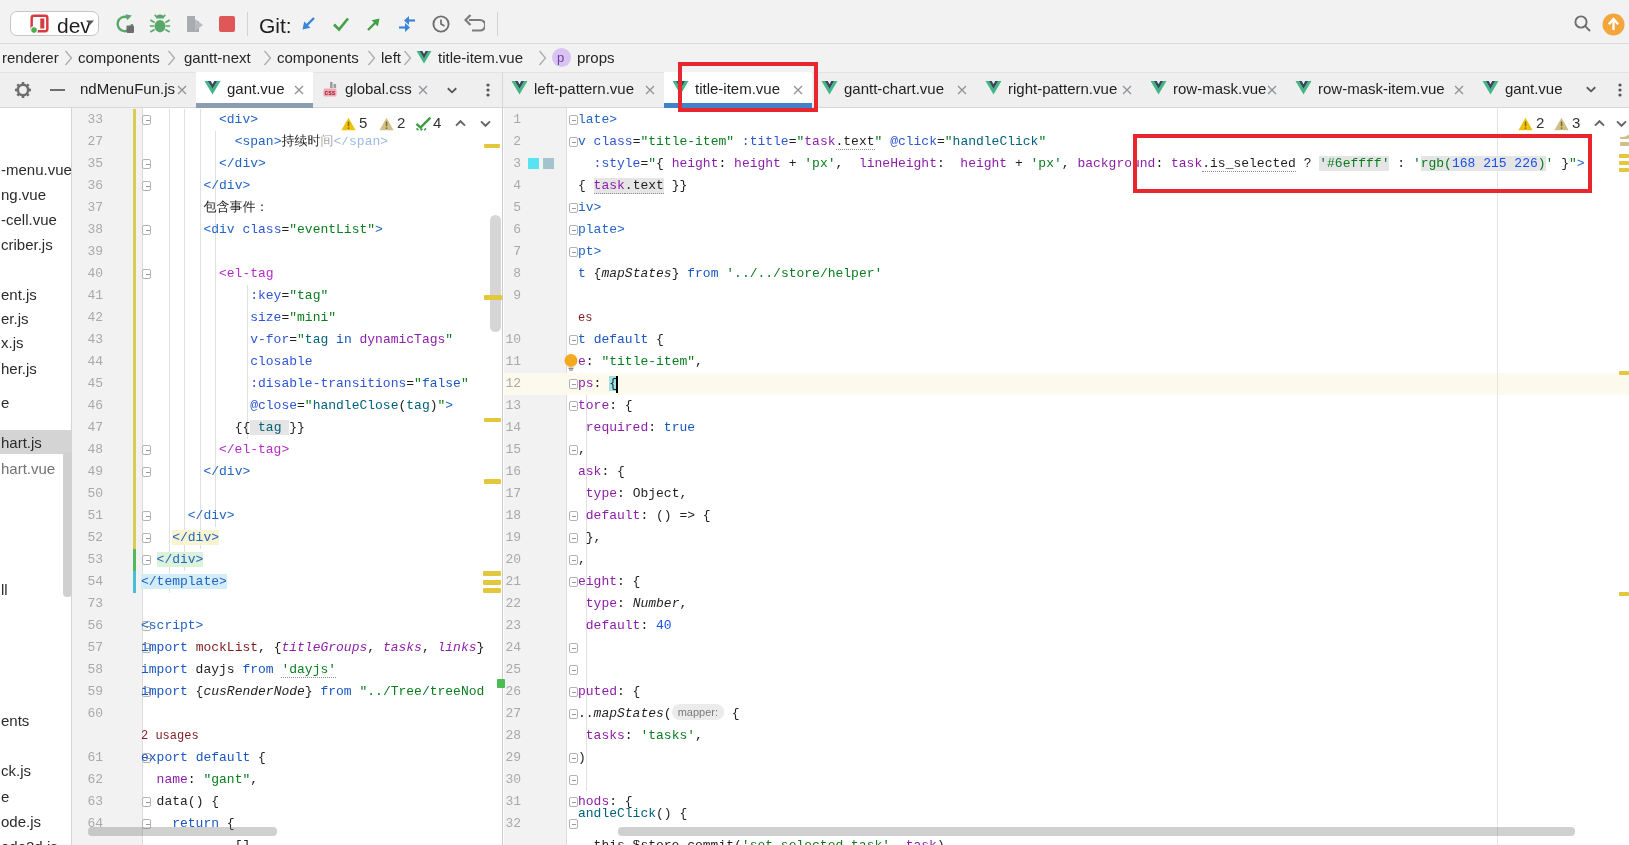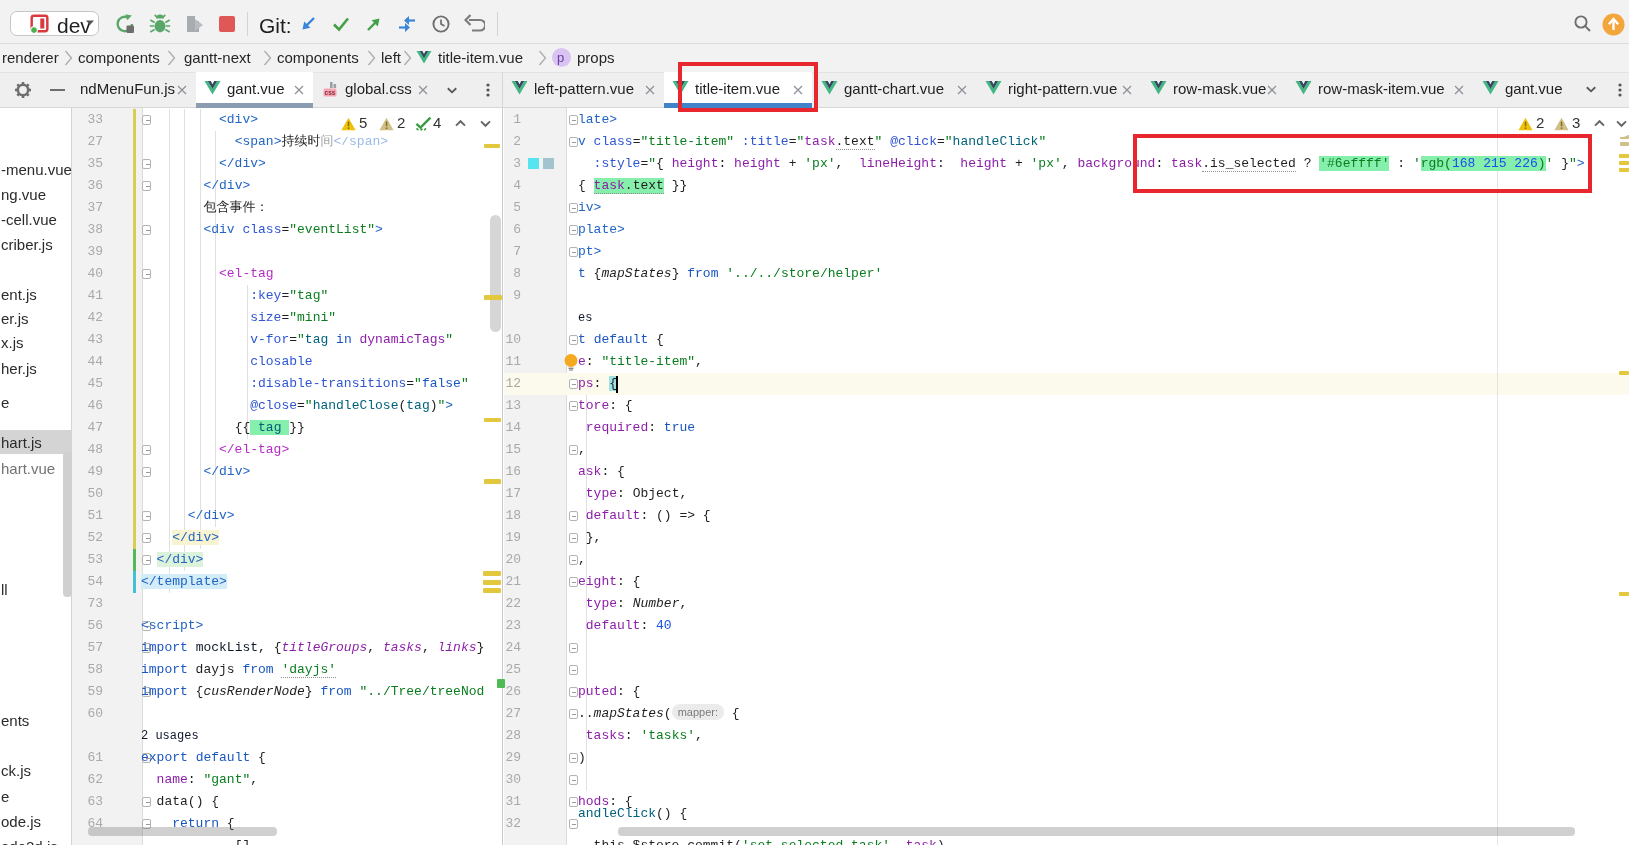--- a/index.html
+++ b/index.html
@@ -2,24 +2,24 @@
 <html><head><meta charset="utf-8"><style>
 *{margin:0;padding:0;box-sizing:border-box}
 body{width:1629px;height:845px;position:relative;overflow:hidden;background:#fff;
  font-family:"Liberation Sans",sans-serif;-webkit-font-smoothing:antialiased}
 .abs{position:absolute}
 .mono{font-family:"Liberation Mono",monospace;font-size:13px;line-height:22px;white-space:pre;color:#1f1f1f}
 .ui{font-size:21px;color:#1f1f1f}
 .cl{position:absolute;height:22px}
 
 .t{color:#2265c4}.a{color:#2e55d4}.k{color:#1a56c0}.s{color:#0a7d1f}.p{color:#8c1fa8}
-.e{color:#b52cc7}.n{color:#1750eb}.f{color:#00627a}.g{color:#0f172a}.d{color:#1f1f1f}
+.e{color:#b52cc7}.n{color:#1750eb}.f{color:#00627a}.g{color:#7f1d1d}.d{color:#1f1f1f}
 .i{font-style:italic}
 .u{border-bottom:1px dotted #8f8f8f}
-.hlg{background:#86efac}
+.hlg{background:#e5e5e5}
 .hly{background:#f8f3d0}
 .hlgr{background:#dcf2da}
 .hlb{background:#d2ecf8}
 .ln{position:absolute;width:31px;text-align:right;font-family:"Liberation Mono",monospace;font-size:13px;line-height:22px;color:#a9a9a9}
 .fm{position:absolute;width:9px;height:10px;border:1px solid #b3b3b3;border-radius:2px;background:#fff}
 .fm:after{content:"";position:absolute;left:2.5px;top:3.5px;width:4px;height:1px;background:#9a9a9a}
 .tabtx{font-size:15px;color:#1f1f1f;white-space:nowrap}
 .sep{position:absolute;width:1px;background:#d2d2d2}
 .crumb{font-size:15px;color:#262626;white-space:nowrap}
 .fade{opacity:0.45}

